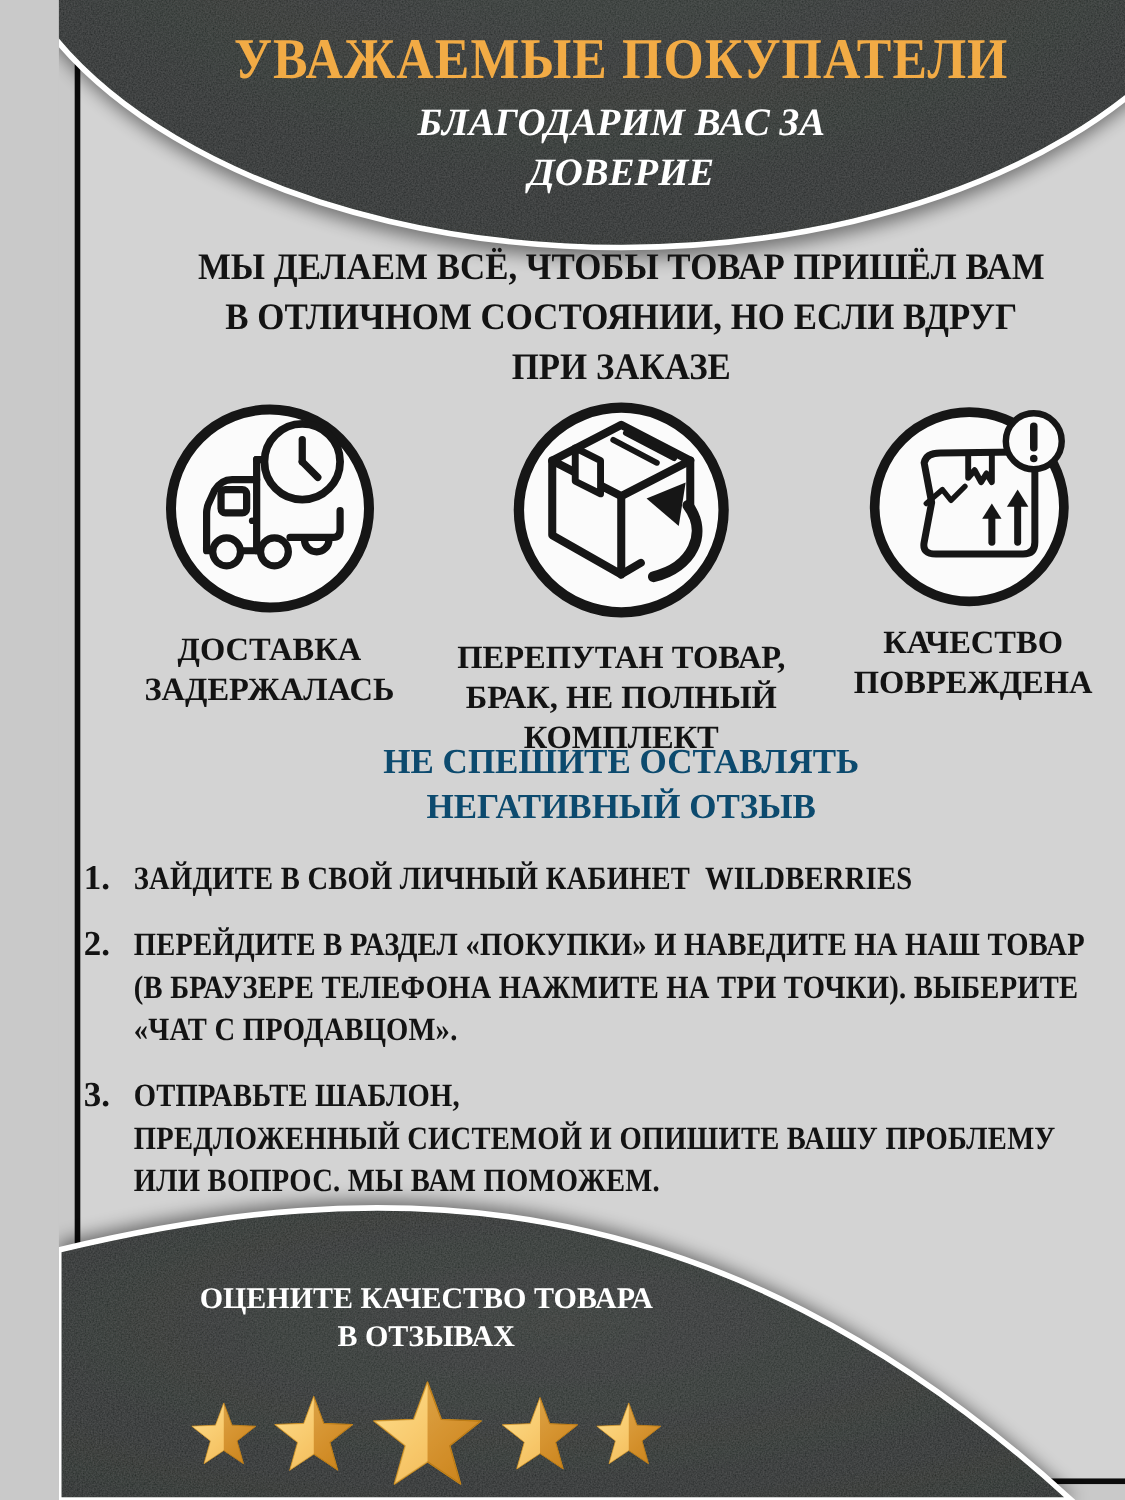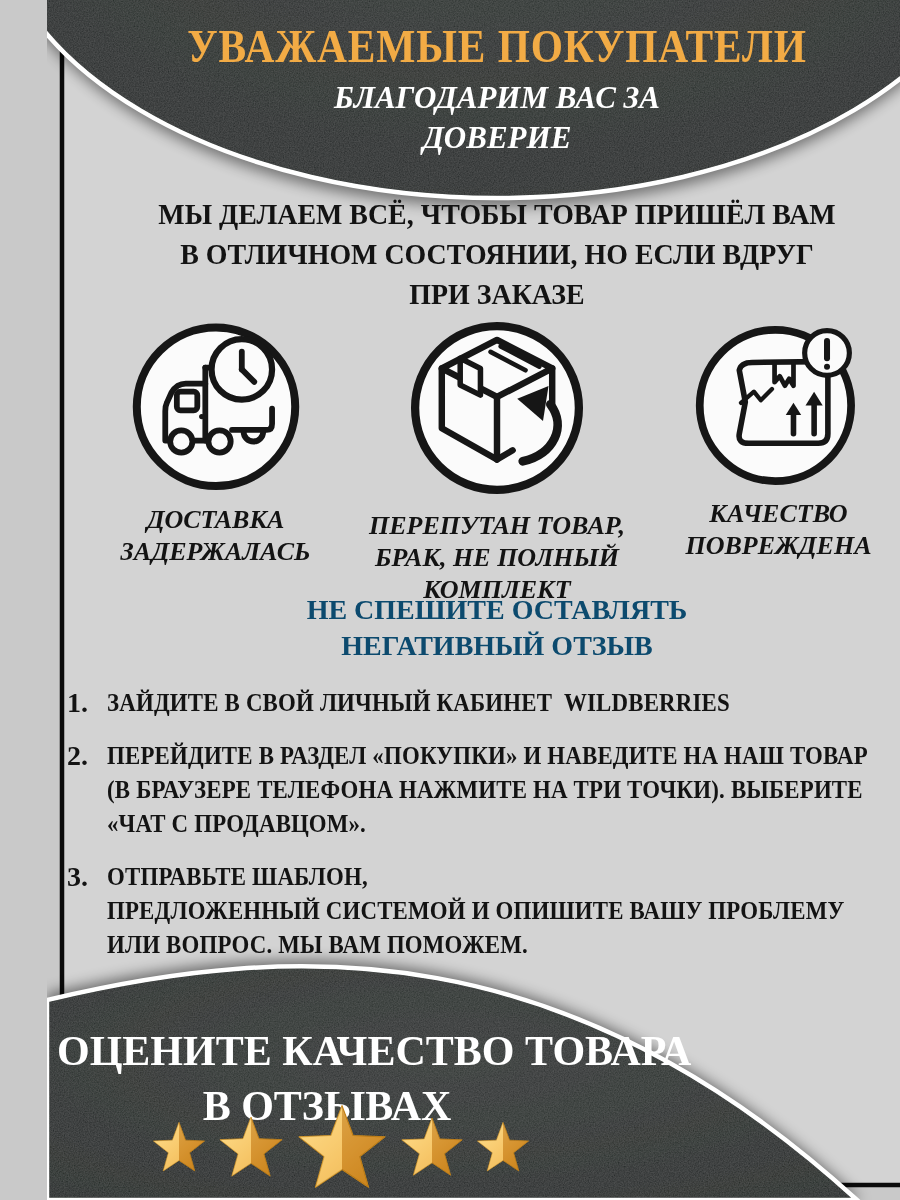--- a/index.html
+++ b/index.html
@@ -7,31 +7,31 @@
           font-family:"Liberation Serif",serif;font-weight:700;margin-left:47px;}
   svg.bg{position:absolute;left:0;top:0;}
   .pre{white-space:pre;}
   .main-title{position:absolute;top:20px;left:0;width:100%;text-align:center;
 : center;    color:#f2ab45;font-size:46px;letter-spacing:1px;transform:scaleX(.9);transform-origin:center;}
   .header-sub{position:absolute;top:78px;left:0;width:100%;text-align:center;
     color:#ffffff;font-size:31px;line-height:1.28;font-style:italic;}
   .intro{position:absolute;top:194px;left:0;width:100%;text-align:center;
     color:#131313;font-size:30px;line-height:1.33;transform:scaleX(.93);transform-origin:center;}
   .cards{position:absolute;top:316px;left:28px;right:28px;display:flex;justify-content:space-between;}
-  .card{display:flex;flex-direction:column;align-items:center;width:33.3%;font-style:italic;}
+  .card{display:flex;flex-direction:column;align-items:center;width:33.3%;}
   .card .circle svg{display:block;}
   .card-label{margin-top:10px;text-align:center;font-size:26px;line-height:1.24;color:#131313;}
   .warning{position:absolute;top:592px;left:0;width:100%;text-align:center;
     color:#0c4a6e;font-size:28px;line-height:1.28;margin:0;}
   .steps{position:absolute;top:686px;left:20px;right:10px;list-style:none;margin:0;padding:0;}
   .steps li{display:flex;margin-bottom:19px;}
   .step-num{flex:0 0 40px;font-size:28px;line-height:34px;color:#131313;}
   .step-txt{font-size:26px;line-height:34px;color:#131313;transform:scaleX(.88);transform-origin:left top;letter-spacing:.2px;}
-  .footer-title{position:absolute;top:1024px;left:10px;width:540px;text-align:center;
-    color:#ffffff;font-size:42px;line-height:1.3;}
+  .footer-title{position:absolute;top:1024px;left:24px;width:540px;text-align:center;
+    color:#ffffff;font-size:24px;line-height:1.3;}
   .stars{position:absolute;top:1100px;left:24px;width:540px;display:flex;
     justify-content:center;align-items:center;gap:10px;}
   .star{display:block;}
   .star.s1{width:56px;height:56px;}
   .star.s2{width:68px;height:68px;}
   .star.s3{width:94px;height:94px;}
   .star.s4{width:66px;height:66px;}
   .star.s5{width:56px;height:56px;}
   .ic{stroke:#161616;fill:none;stroke-linecap:round;stroke-linejoin:round;}
 </style>

